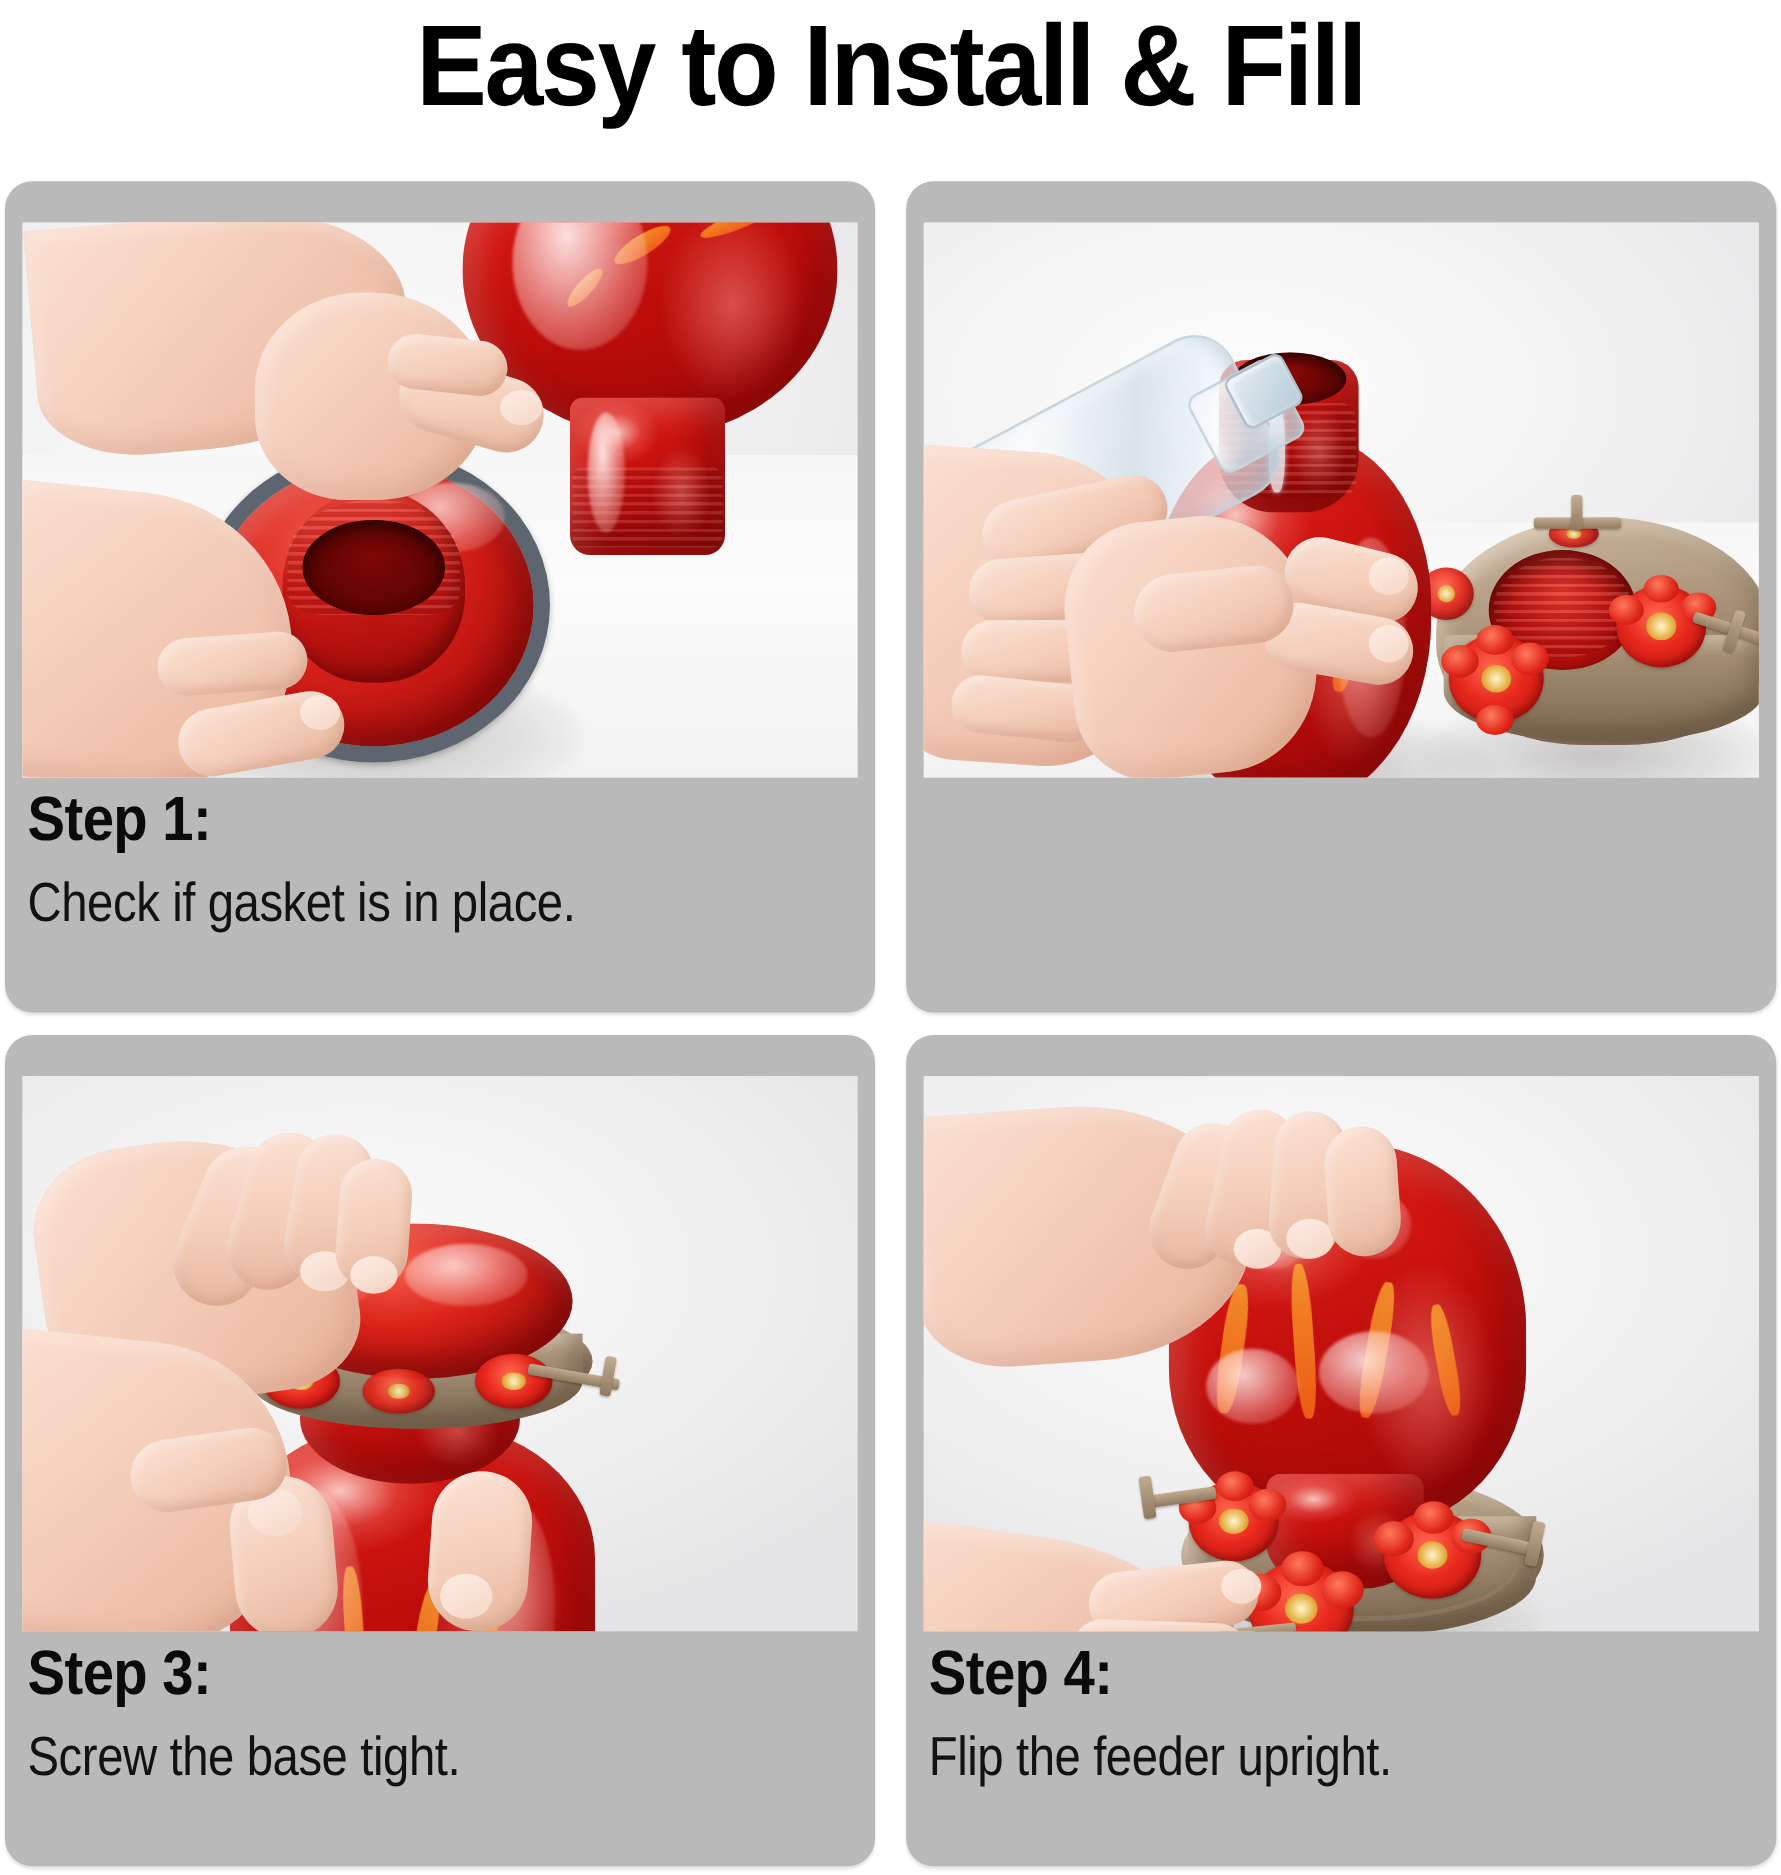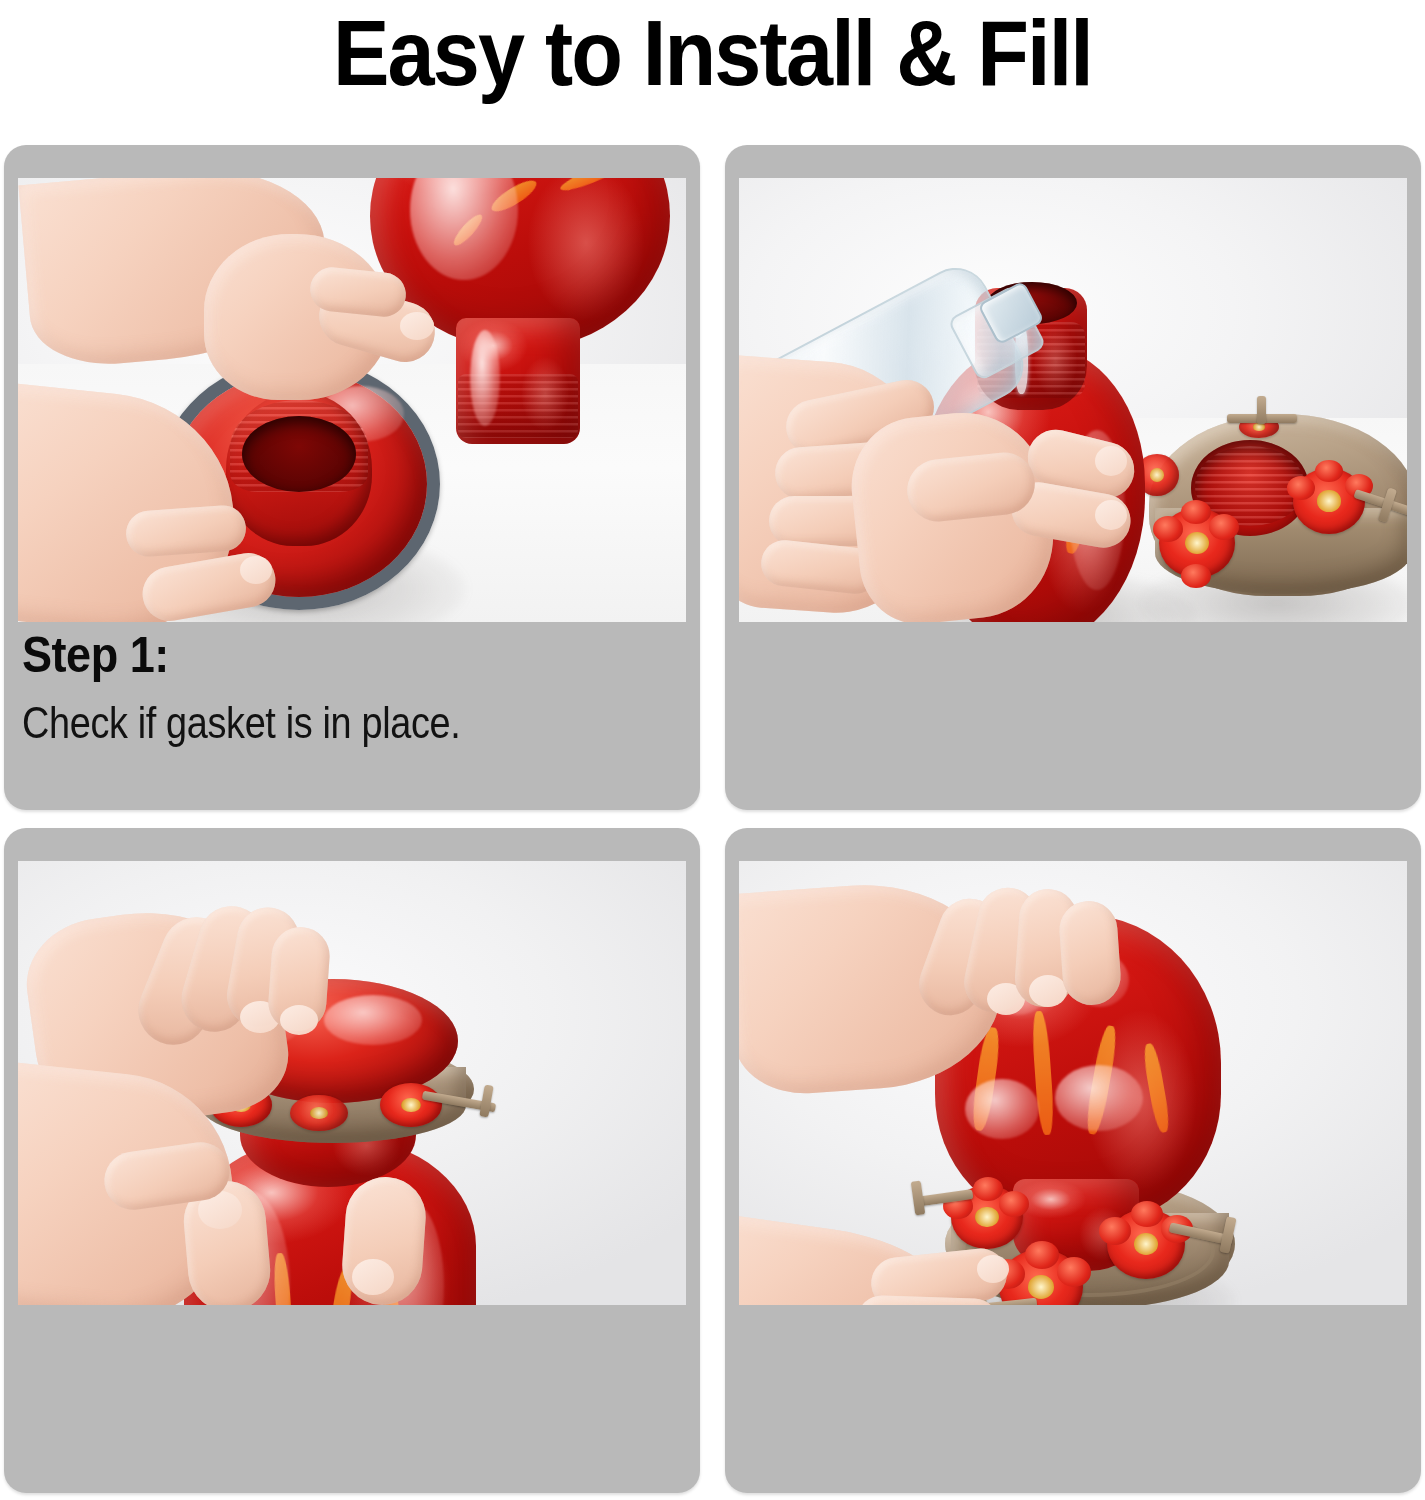--- a/index.html
+++ b/index.html
@@ -373,20 +373,24 @@
           <div class="finger" style="left:252px; top:66px; width:58px; height:104px; border-radius:36px; transform:rotate(4deg);"></div>
           <div class="nail" style="left:262px; top:144px; width:38px; height:30px; border-radius:50%;"></div>
 
           <div class="hand" style="left:-30px; top:212px; width:244px; height:244px; border-radius:0 48% 44% 22%; transform:rotate(6deg);"></div>
           <div class="finger" style="left:168px; top:320px; width:82px; height:130px; border-radius:40px; transform:rotate(-5deg);"></div>
           <div class="nail" style="left:180px; top:330px; width:44px; height:38px; border-radius:50%;"></div>
           <div class="finger" style="left:326px; top:316px; width:80px; height:128px; border-radius:40px; transform:rotate(4deg);"></div>
           <div class="nail" style="left:334px; top:398px; width:42px; height:36px; border-radius:50%;"></div>
           <div class="finger" style="left:86px; top:286px; width:126px; height:58px; border-radius:40px; transform:rotate(-8deg);"></div>
         </div>
+      </div>
+      <div class="caption">
+        <div class="step-label">Step 3:</div>
+        <div class="step-desc">Screw the base tight.</div>
       </div>
     </div>
 
     <div class="card r1 c1">
       <div class="photo">
         <div class="scene">
           <div class="bg-studio" style="background:radial-gradient(ellipse 80% 72% at 42% 32%, #fcfcfd 0%, #f2f2f3 52%, #e5e5e7 100%);"></div>
 
           <div class="shadow-soft" style="left:196px; top:396px; width:300px; height:88px;"></div>
 
@@ -436,16 +440,20 @@
           <div class="finger" style="left:278px; top:28px; width:58px; height:118px; border-radius:38px; transform:rotate(4deg);"></div>
           <div class="nail" style="left:290px; top:114px; width:38px; height:32px; border-radius:50%;"></div>
           <div class="finger" style="left:322px; top:40px; width:58px; height:104px; border-radius:36px; transform:rotate(-4deg);"></div>
 
           <div class="hand" style="left:-40px; top:368px; width:252px; height:120px; border-radius:0 50% 30% 18%; transform:rotate(8deg);"></div>
           <div class="finger" style="left:132px; top:392px; width:136px; height:52px; border-radius:40px; transform:rotate(-6deg);"></div>
           <div class="nail" style="left:238px; top:394px; width:32px; height:28px; border-radius:50%;"></div>
           <div class="finger" style="left:118px; top:436px; width:142px; height:50px; border-radius:40px; transform:rotate(2deg);"></div>
         </div>
       </div>
+      <div class="caption">
+        <div class="step-label">Step 4:</div>
+        <div class="step-desc">Flip the feeder upright.</div>
+      </div>
     </div>
 
   </div>
 </div>
 
 </body></html>

